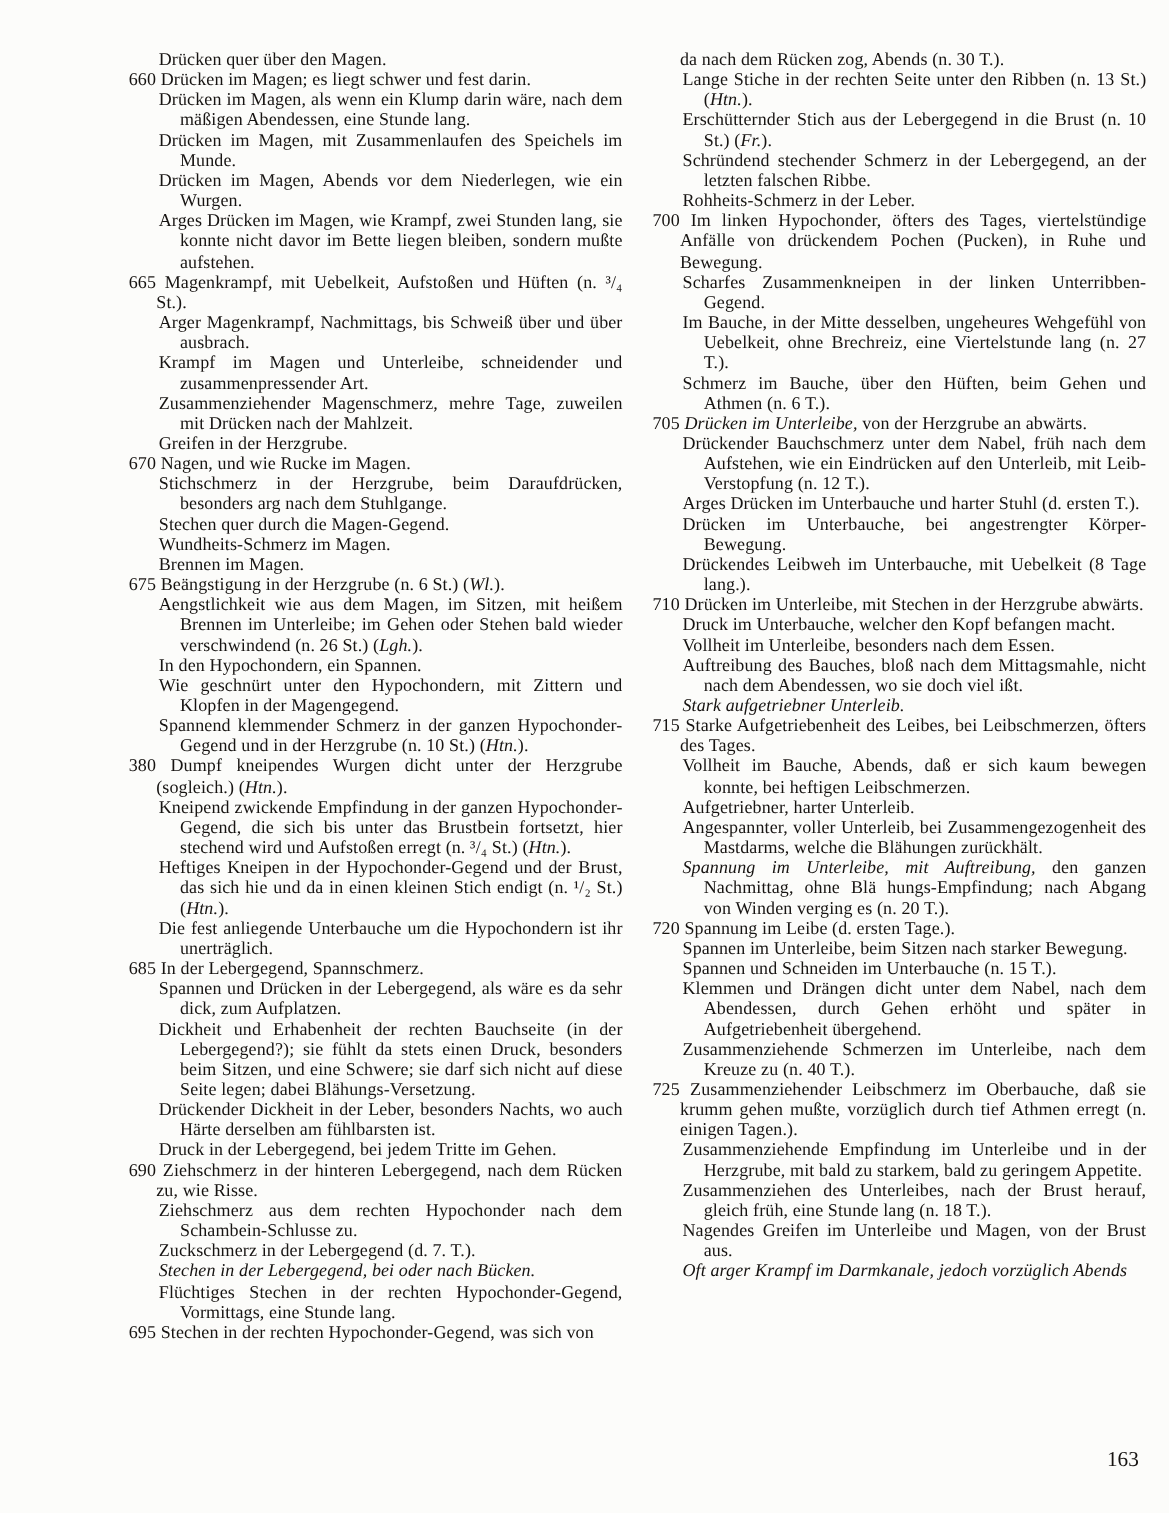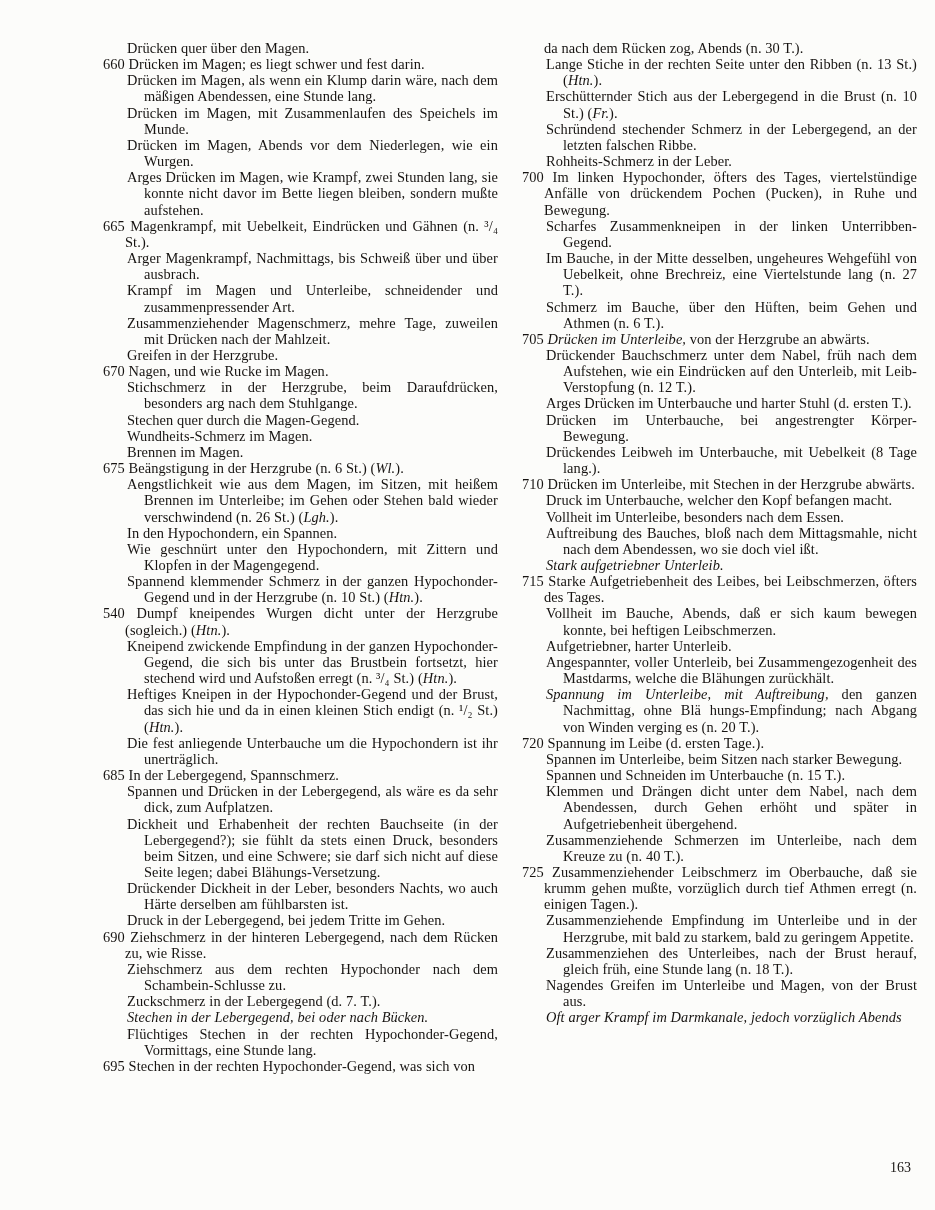--- a/index.html
+++ b/index.html
@@ -35,53 +35,53 @@
   }
   .entry.numbered { padding-left: 22px; text-indent: -22px; }
   .entry.plain    { padding-left: 41px; text-indent: -17px; }
   .entry.cont     { padding-left: 22px; text-indent: 0; }
   .num { white-space: pre; }
   .it { font-style: italic; }
   .page-number {
     position: absolute;
     right: 24px;
     top: 1160px;
-    font-size: 14px;
+    font-size: 17px;
     line-height: 15px;
     color: #161311;
   }
 </style>
 </head>
 <body>
 
 <div class="page">
   <div class="columns">
     <div class="col" id="col-left">
         <p class="entry plain"><span class="">Drücken quer über den Magen.</span></p>
         <p class="entry numbered"><span class="num">660 </span><span class="">Drücken im Magen; es liegt schwer und fest darin.</span></p>
         <p class="entry plain"><span class="">Drücken im Magen, als wenn ein Klump darin wäre, nach dem mäßigen Abendessen, eine Stunde lang.</span></p>
         <p class="entry plain"><span class="">Drücken im Magen, mit Zusammenlaufen des Speichels im Munde.</span></p>
         <p class="entry plain"><span class="">Drücken im Magen, Abends vor dem Niederlegen, wie ein Wurgen.</span></p>
         <p class="entry plain"><span class="">Arges Drücken im Magen, wie Krampf, zwei Stunden lang, sie konnte nicht davor im Bette liegen bleiben, sondern mußte aufstehen.</span></p>
-        <p class="entry numbered"><span class="num">665 </span><span class="">Magenkrampf, mit Uebelkeit, Eindrücken und Gähnen (n. ³/₄ St.).</span></p>
+        <p class="entry numbered"><span class="num">665 </span><span class="">Magenkrampf, mit Uebelkeit, Aufstoßen und Hüften (n. ³/₄ St.).</span></p>
         <p class="entry plain"><span class="">Arger Magenkrampf, Nachmittags, bis Schweiß über und über ausbrach.</span></p>
         <p class="entry plain"><span class="">Krampf im Magen und Unterleibe, schneidender und zusammenpressender Art.</span></p>
         <p class="entry plain"><span class="">Zusammenziehender Magenschmerz, mehre Tage, zuweilen mit Drücken nach der Mahlzeit.</span></p>
         <p class="entry plain"><span class="">Greifen in der Herzgrube.</span></p>
         <p class="entry numbered"><span class="num">670 </span><span class="">Nagen, und wie Rucke im Magen.</span></p>
         <p class="entry plain"><span class="">Stichschmerz in der Herzgrube, beim Daraufdrücken, besonders arg nach dem Stuhlgange.</span></p>
         <p class="entry plain"><span class="">Stechen quer durch die Magen-Gegend.</span></p>
         <p class="entry plain"><span class="">Wundheits-Schmerz im Magen.</span></p>
         <p class="entry plain"><span class="">Brennen im Magen.</span></p>
         <p class="entry numbered"><span class="num">675 </span><span class="">Beängstigung in der Herzgrube (n. 6 St.) (</span><span class="it">Wl.</span><span class="">).</span></p>
         <p class="entry plain"><span class="">Aengstlichkeit wie aus dem Magen, im Sitzen, mit heißem Brennen im Unterleibe; im Gehen oder Stehen bald wieder verschwindend (n. 26 St.) (</span><span class="it">Lgh.</span><span class="">).</span></p>
         <p class="entry plain"><span class="">In den Hypochondern, ein Spannen.</span></p>
         <p class="entry plain"><span class="">Wie geschnürt unter den Hypochondern, mit Zittern und Klopfen in der Magengegend.</span></p>
         <p class="entry plain"><span class="">Spannend klemmender Schmerz in der ganzen Hypochonder-Gegend und in der Herzgrube (n. 10 St.) (</span><span class="it">Htn.</span><span class="">).</span></p>
-        <p class="entry numbered"><span class="num">540 </span><span class="">Dumpf kneipendes Wurgen dicht unter der Herzgrube (sogleich.) (</span><span class="it">Htn.</span><span class="">).</span></p>
+        <p class="entry numbered"><span class="num">380 </span><span class="">Dumpf kneipendes Wurgen dicht unter der Herzgrube (sogleich.) (</span><span class="it">Htn.</span><span class="">).</span></p>
         <p class="entry plain"><span class="">Kneipend zwickende Empfindung in der ganzen Hypochonder-Gegend, die sich bis unter das Brustbein fortsetzt, hier stechend wird und Aufstoßen erregt (n. ³/₄ St.) (</span><span class="it">Htn.</span><span class="">).</span></p>
         <p class="entry plain"><span class="">Heftiges Kneipen in der Hypochonder-Gegend und der Brust, das sich hie und da in einen kleinen Stich endigt (n. ¹/₂ St.) (</span><span class="it">Htn.</span><span class="">).</span></p>
         <p class="entry plain"><span class="">Die fest anliegende Unterbauche um die Hypochondern ist ihr unerträglich.</span></p>
         <p class="entry numbered"><span class="num">685 </span><span class="">In der Lebergegend, Spannschmerz.</span></p>
         <p class="entry plain"><span class="">Spannen und Drücken in der Lebergegend, als wäre es da sehr dick, zum Aufplatzen.</span></p>
         <p class="entry plain"><span class="">Dickheit und Erhabenheit der rechten Bauchseite (in der Lebergegend?); sie fühlt da stets einen Druck, besonders beim Sitzen, und eine Schwere; sie darf sich nicht auf diese Seite legen; dabei Blähungs-Versetzung.</span></p>
         <p class="entry plain"><span class="">Drückender Dickheit in der Leber, besonders Nachts, wo auch Härte derselben am fühlbarsten ist.</span></p>
         <p class="entry plain"><span class="">Druck in der Lebergegend, bei jedem Tritte im Gehen.</span></p>
         <p class="entry numbered"><span class="num">690 </span><span class="">Ziehschmerz in der hinteren Lebergegend, nach dem Rücken zu, wie Risse.</span></p>
         <p class="entry plain"><span class="">Ziehschmerz aus dem rechten Hypochonder nach dem Schambein-Schlusse zu.</span></p>

